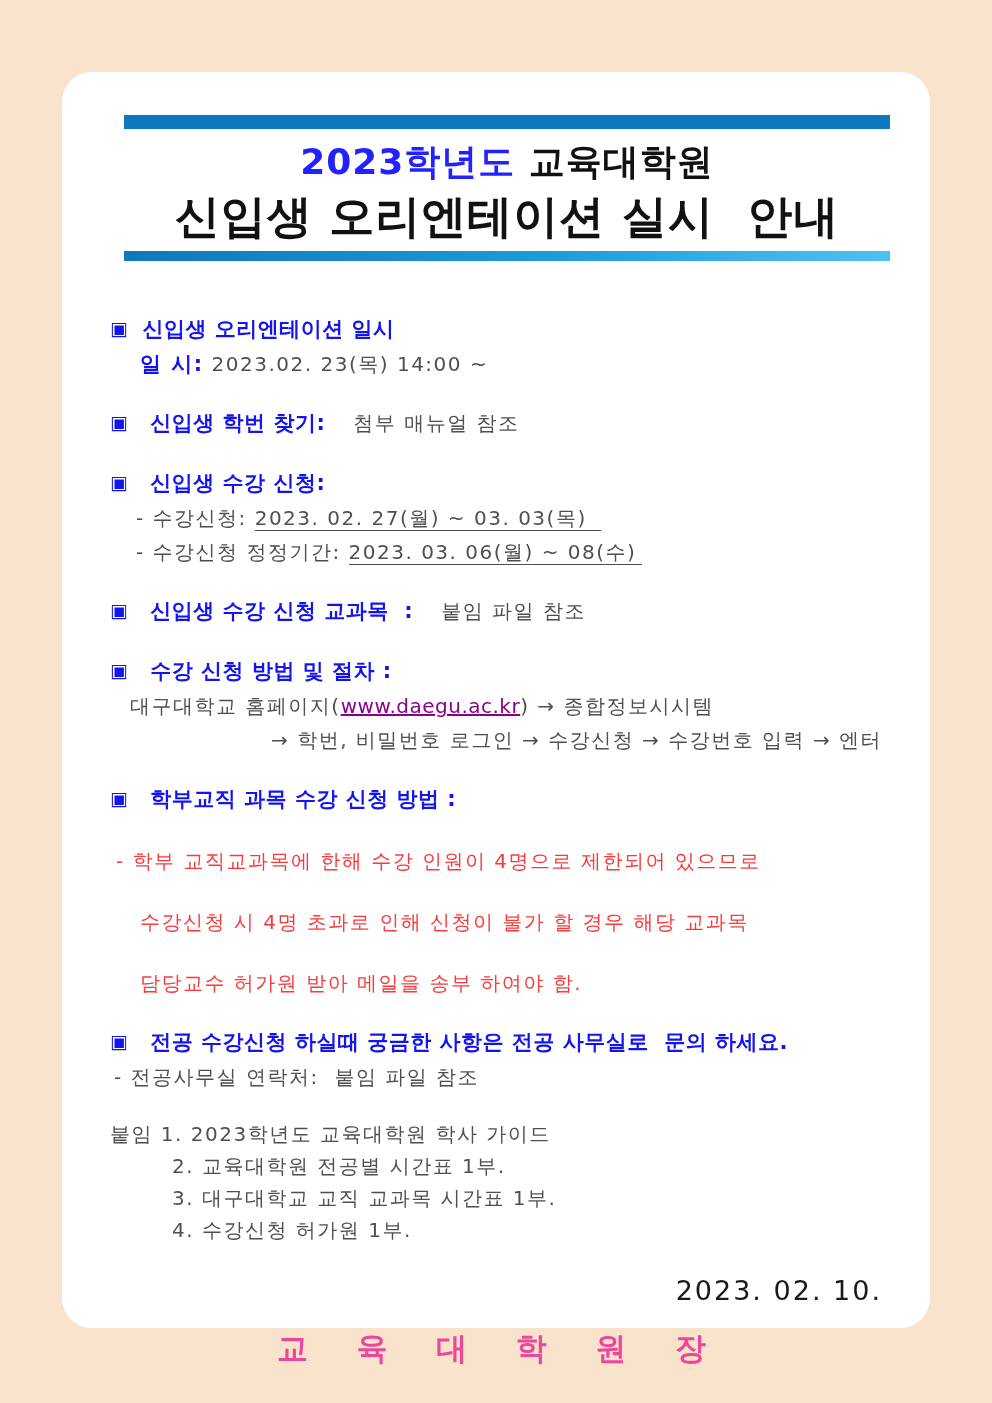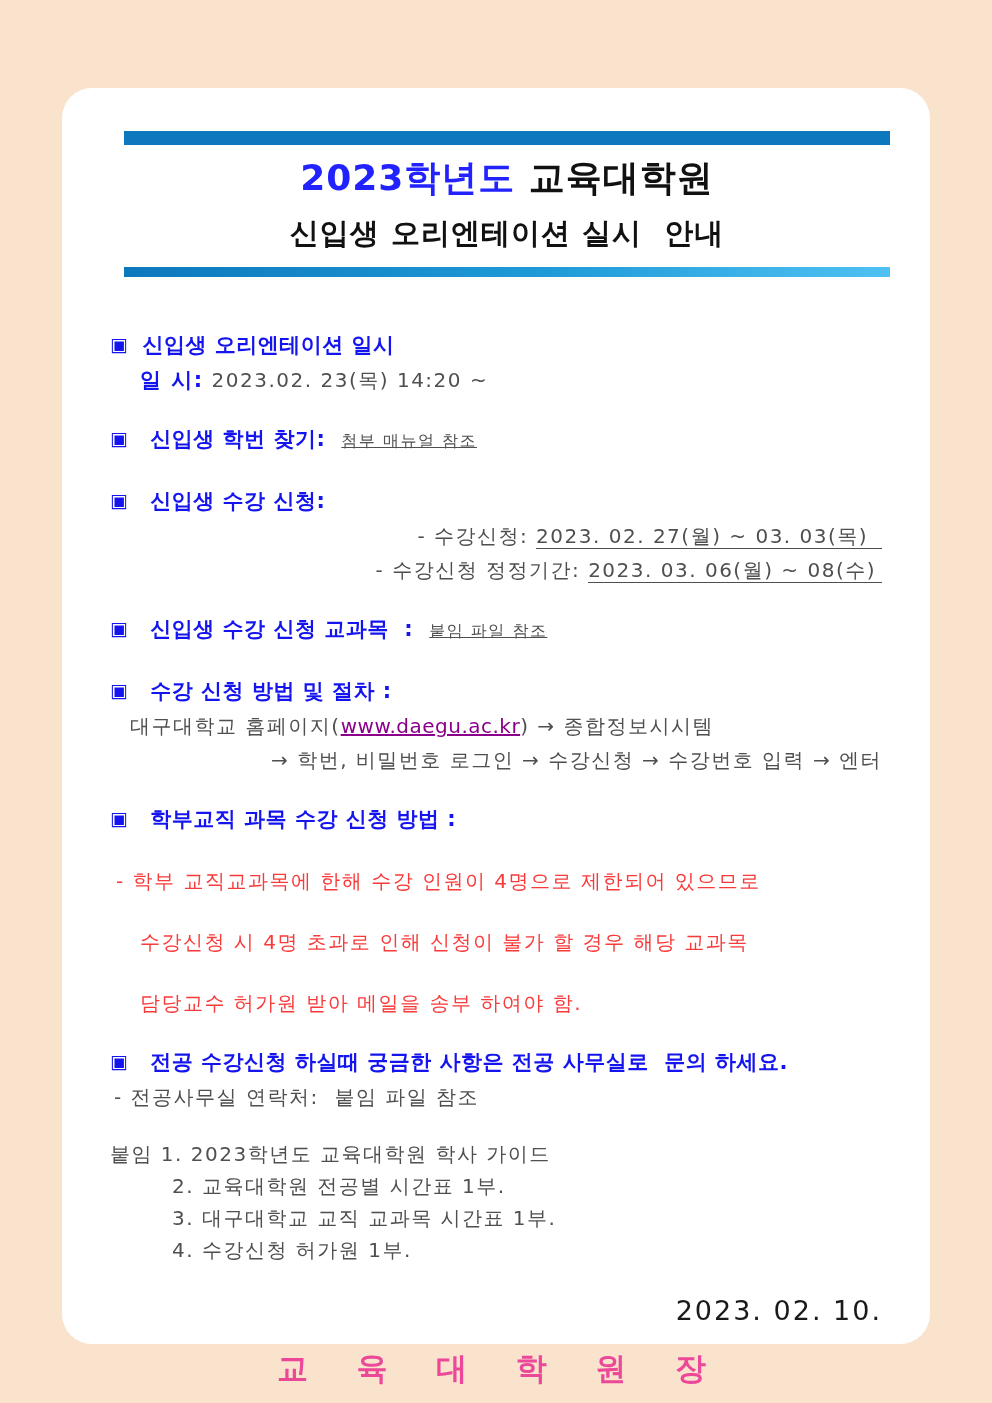--- a/index.html
+++ b/index.html
@@ -16,42 +16,42 @@
   }
   * { margin:0; padding:0; box-sizing:border-box; }
   html,body { width:992px; height:1403px; }
   body {
     background: var(--bg);
     font-family: "DejaVu Sans", "Liberation Sans", sans-serif;
     overflow: hidden;
     position: relative;
   }
   .page {
-    position:absolute; left:62px; top:88px;
+    position:absolute; left:62px; top:72px;
     width:868px; height:1256px;
     background: var(--page);
     border-radius: 30px;
   }
   .inner { padding: 43px 48px 0 48px; }
   .bar { width:766px; margin-left:14px; }
   .bar-top { height:14px; background: var(--bar-blue); }
   .bar-grad { height:10px; background: linear-gradient(90deg, var(--bar-blue) 0%, #1e9ad8 55%, var(--bar-grad-end) 100%); }
   .titles { width:766px; margin-left:14px; text-align:center; }
   .title1 { font-size:36px; font-weight:bold; line-height:58px; margin-top:4px; letter-spacing:1px; color: var(--ink); white-space:pre-wrap; }
   .title1 .year { color: var(--title-blue); }
-  .title2 { font-size:29px; font-weight:bold; line-height:52px; margin-bottom:8px; letter-spacing:1px; color: var(--ink); white-space:pre-wrap; }
+  .title2 { font-size:45px; font-weight:bold; line-height:52px; margin-bottom:8px; letter-spacing:1px; color: var(--ink); white-space:pre-wrap; }
   .content { margin-top:52px; }
   .sec { margin-top:28px; }
   .sec:first-child { margin-top:0; }
   .sec-head { color: var(--head-blue); font-weight:bold; font-size:21px; line-height:32px; letter-spacing:0.5px; white-space:pre-wrap; }
   .marker { font-size:19px; margin-right:14px; position:relative; top:-1px; }
-  .sec-head .after-gap { margin-left:16px; color: var(--body-gray); font-weight:normal; font-size:16px; letter-spacing:1.5px;text-decoration:underline; }
+  .sec-head .after-gap { margin-left:28px; color: var(--body-gray); font-weight:normal; font-size:20px; letter-spacing:1.5px; }
   .line { color: var(--body-gray); font-size:20px; line-height:30px; margin-top:4px; letter-spacing:1.5px; white-space:pre-wrap; }
   .ind-30 { padding-left:30px; }
-  .ind-26 { padding-left:26px;text-align:right; }
+  .ind-26 { padding-left:26px; }
   .ind-20 { padding-left:20px; }
   .ind-10 { padding-left:10px;text-align:right; }
   .ind-6  { padding-left:6px; }
   .ind-4  { padding-left:4px; }
   .blue-label { color: var(--head-blue); font-weight:bold; font-size:21px; }
   .u { border-bottom:1px solid var(--body-gray); padding-right:6px; }
   .red { color: var(--alert-red); margin-top: 31px; }
   .link { color: var(--link-purple); text-decoration:underline; letter-spacing:0.5px; }
   .attach { margin-top:27px; }
   .attach .line { margin-top:2px; }
@@ -71,21 +71,21 @@
       <div class="title1"><span class="year">2023학년도</span><span> 교육대학원</span></div>
       <div class="title2">신입생 오리엔테이션 실시  안내</div>
     </div>
 
     <div class="bar bar-grad"></div>
 
     <div class="content">
 
       <div class="sec">
         <div class="sec-head"><span class="marker">▣</span><span>신입생 오리엔테이션 일시</span></div>
-        <div class="line ind-30"><span class="blue-label">일 시:</span><span> 2023.02. 23(목) 14:20 ~</span></div>
+        <div class="line ind-30"><span class="blue-label">일 시:</span><span> 2023.02. 23(목) 14:00 ~</span></div>
       </div>
 
       <div class="sec">
         <div class="sec-head"><span class="marker">▣</span><span> 신입생 학번 찾기:</span><span class="after-gap">첨부 매뉴얼 참조</span></div>
       </div>
 
       <div class="sec">
         <div class="sec-head"><span class="marker">▣</span><span> 신입생 수강 신청:</span></div>
         <div class="line ind-26"><span>- 수강신청: </span><span class="u">2023. 02. 27(월) ~ 03. 03(목) </span></div>
         <div class="line ind-26"><span>- 수강신청 정정기간: </span><span class="u">2023. 03. 06(월) ~ 08(수)</span></div>

